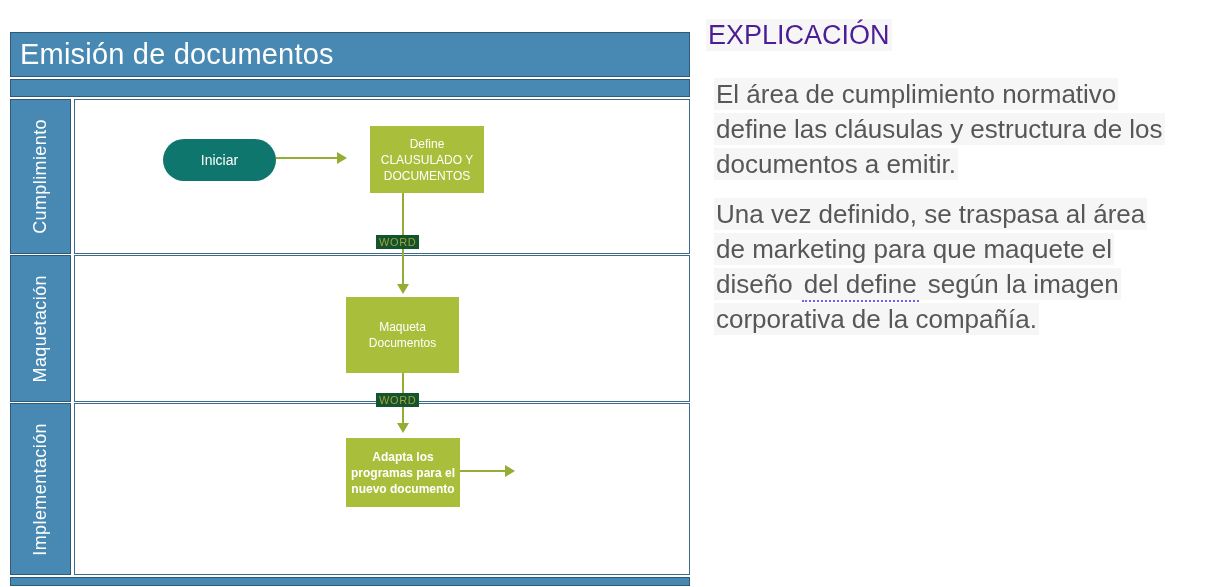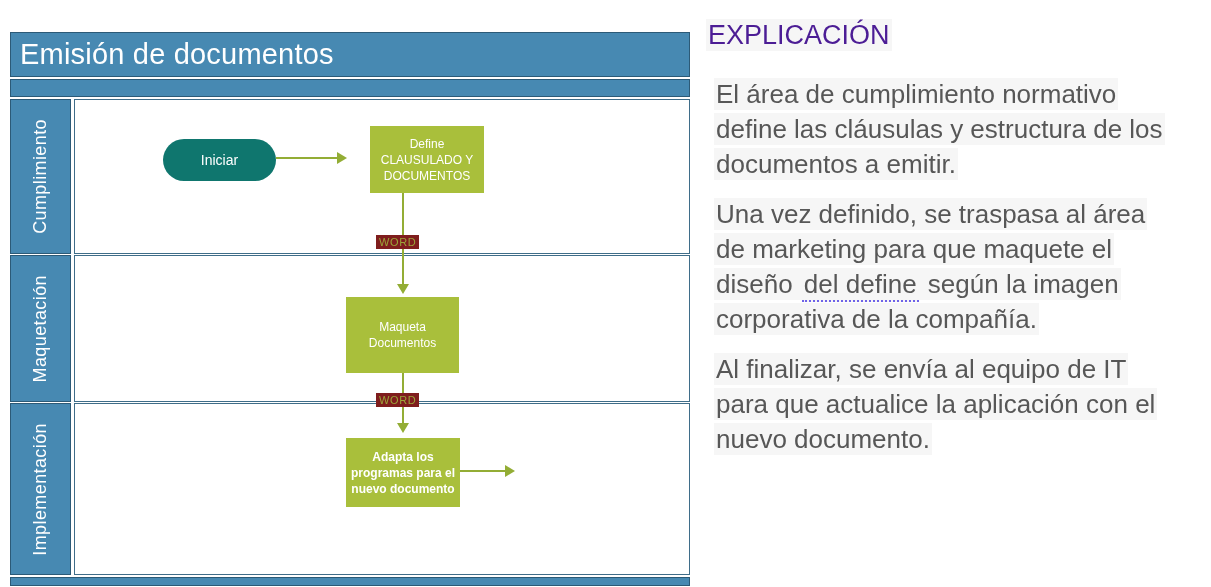--- a/index.html
+++ b/index.html
@@ -42,21 +42,21 @@
   .conn-v1 { left: 402px; top: 193px; width: 2px;  height: 93px; }
   .conn-v2 { left: 402px; top: 365px; width: 2px;  height: 60px; }
   .conn-h2 { left: 460px; top: 470px; width: 46px; height: 2px; }
   .ah { position: absolute; width: 0; height: 0; z-index: 1; }
   .ah-right { border-top: 6px solid transparent; border-bottom: 6px solid transparent; border-left: 10px solid #93ad35; }
   .ah-r1 { left: 337px; top: 152px; }
   .ah-r2 { left: 505px; top: 465px; }
   .ah-down { border-left: 6px solid transparent; border-right: 6px solid transparent; border-top: 10px solid #93ad35; }
   .ah-d1 { left: 397px; top: 284px; }
   .ah-d2 { left: 397px; top: 423px; }
-  .conn-label { position: absolute; z-index: 3; background: #7f1d1d; color: #9ca439;
+  .conn-label { position: absolute; z-index: 3; background: #14532d; color: #9ca439;
                 font-size: 11px; letter-spacing: 0.6px; padding: 1px 3px; text-align: center; }
   .word-1 { left: 376px; top: 235px; }
   .word-2 { left: 376px; top: 393px; }
 
   
   .explanation { position: absolute; left: 706px; top: 20px; width: 505px; }
   .exp-heading { font-size: 27px; font-weight: 400; color: #4c1d95; margin-bottom: 26px; }
   .exp-p { font-size: 26px; line-height: 35px; color: #575757; white-space: pre-line; margin-bottom: 15px; margin-left: 8px; }
   .hl { background: #f6f6f6; box-decoration-break: clone; -webkit-box-decoration-break: clone; padding: 1px 2px; }
   .u  { border-bottom: 2px dotted #6f63e8; padding-bottom: 1px; }
@@ -115,18 +115,15 @@
 
   <div class="explanation">
     <div class="exp-heading"><span class="hl">EXPLICACIÓN</span></div>
     <p class="exp-p"><span class="hl">El área de cumplimiento normativo
 define las cláusulas y estructura de los
 documentos a emitir.</span></p>
     <p class="exp-p"><span class="hl">Una vez definido, se traspasa al área
 de marketing para que maquete el
 diseño </span><span class="hl u">del define</span><span class="hl"> según la imagen
 corporativa de la compañía.</span></p>
-    <p class="exp-p"><span class="hl">Al finalizar, se envía al equipo de IT
-para que actualice la aplicación con el
-nuevo documento.</span></p>
   </div>
 
 </div>
 
 </body></html>

